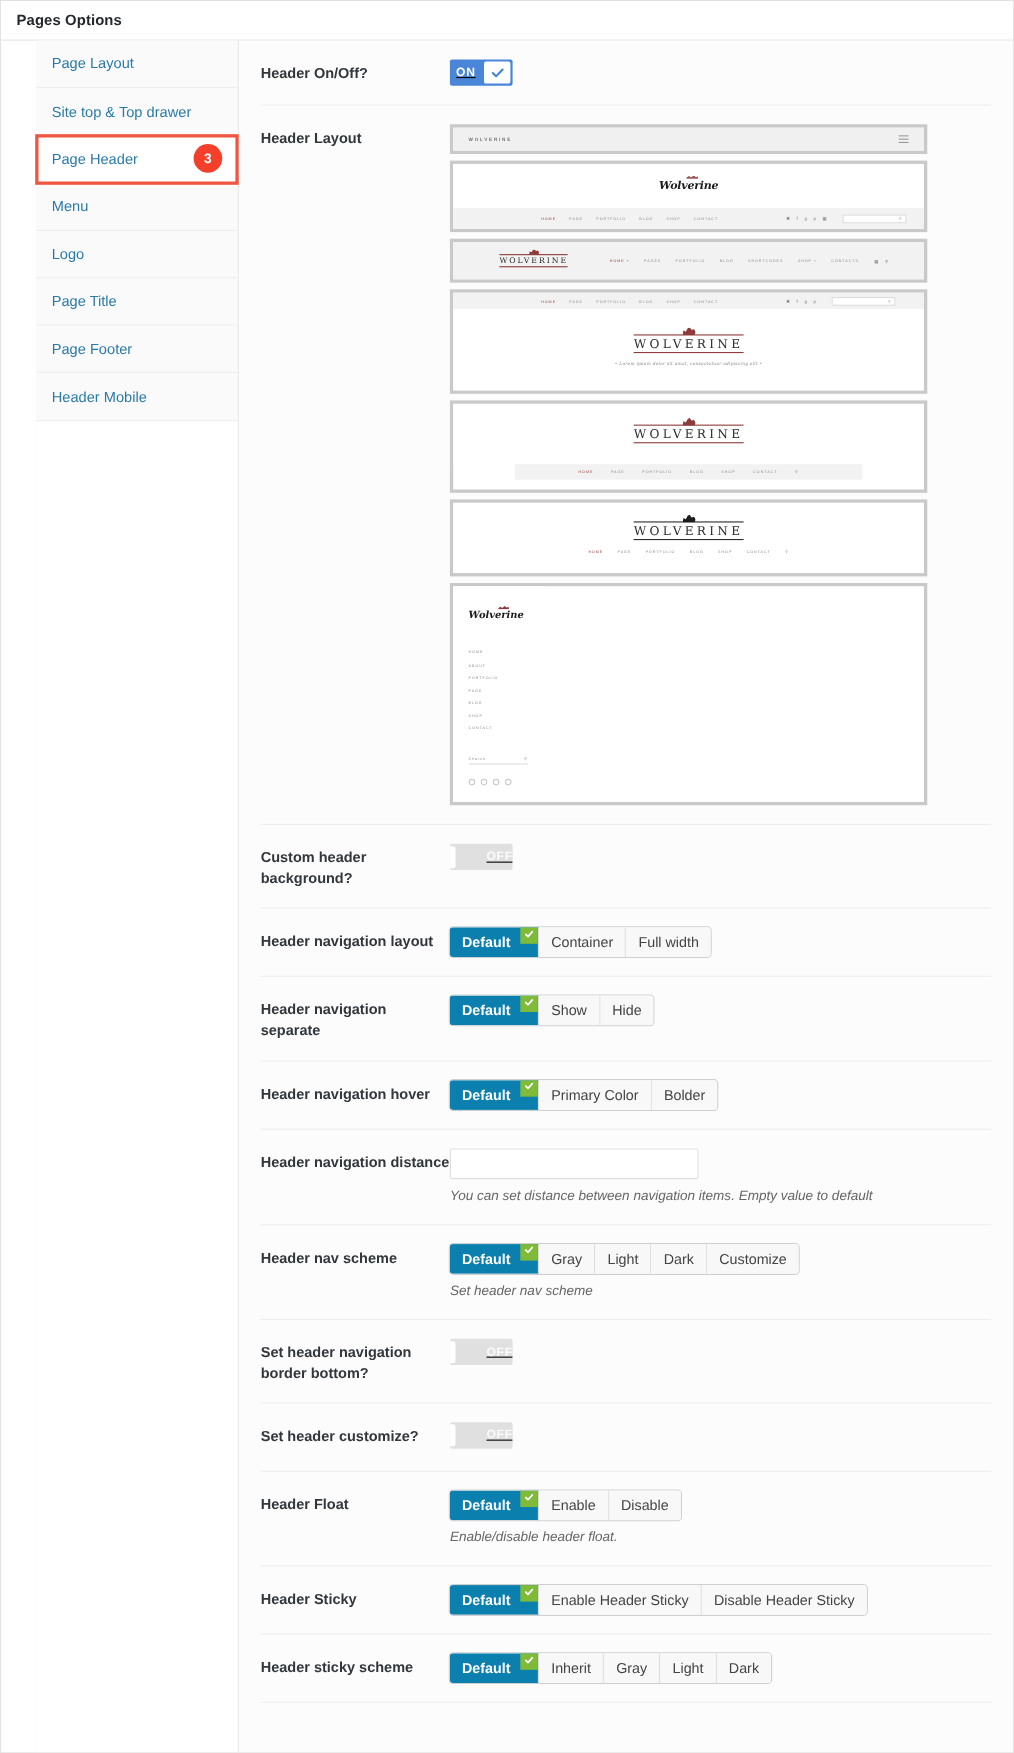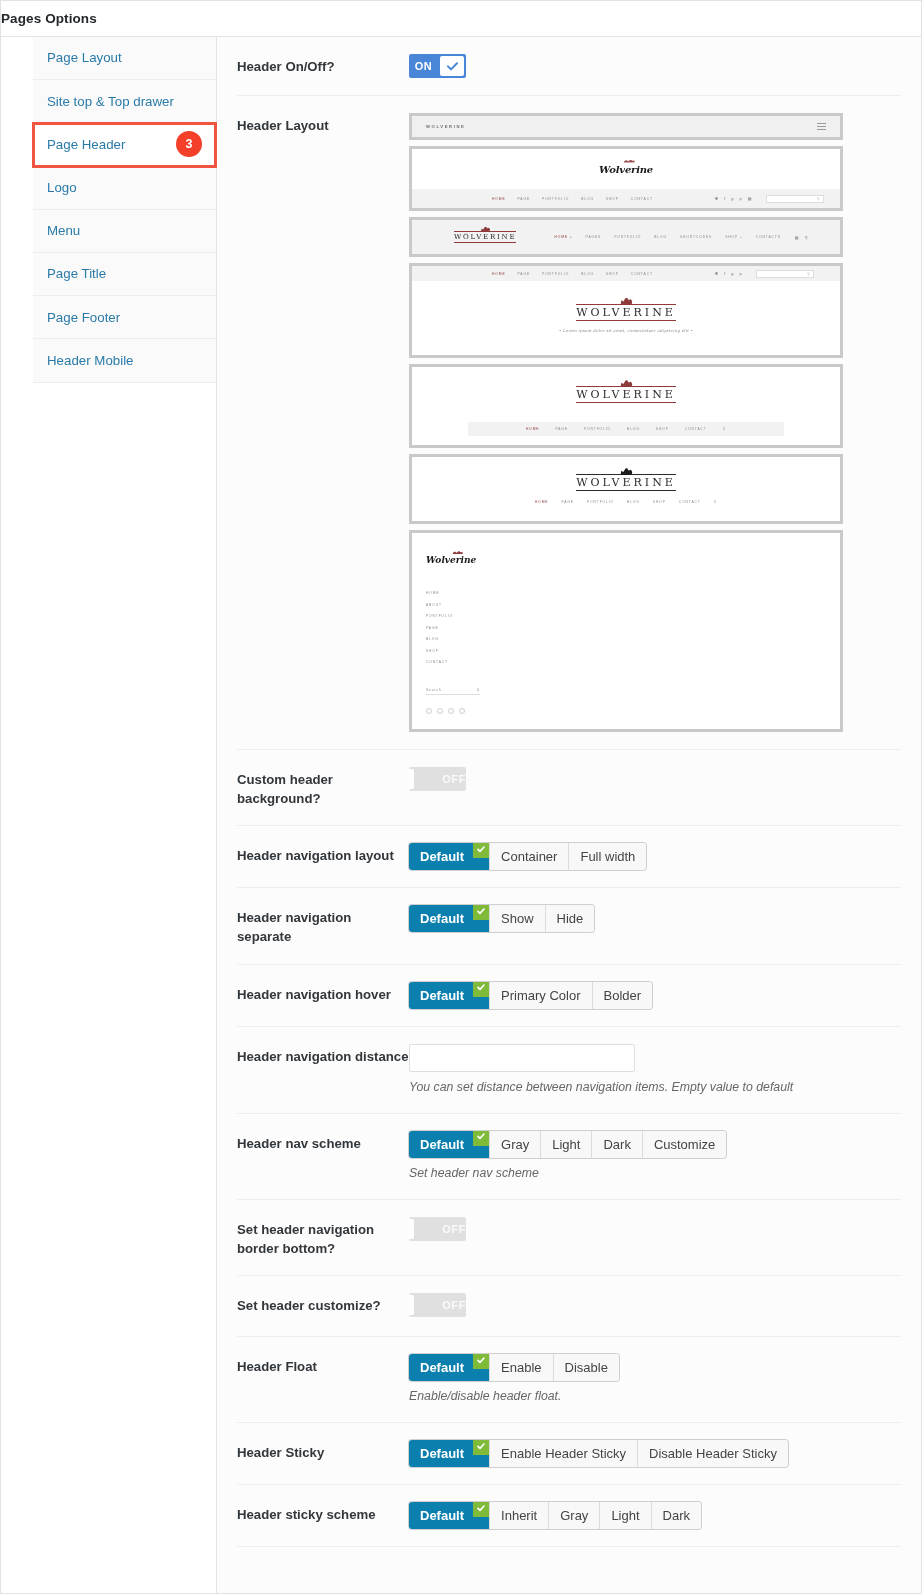--- a/index.html
+++ b/index.html
@@ -15,20 +15,21 @@
     border: 1px solid #e2e2e2;
     display: flex; flex-direction: column;
     overflow: hidden;
     position: relative;
   }
 
   
   .titlebar {
     height: 36px; flex: 0 0 36px;
     display: flex; align-items: center;
+    padding-left: 14px;
     border-bottom: 1px solid #e4e4e4;
     background: #fff;
   }
   .titlebar-text {
     font-size: 13.5px; font-weight: bold; color: #23282d; letter-spacing: .1px;
   }
 
   
   .body-split { flex: 1 1 auto; display: flex; min-height: 0; margin-left: 32px; }
 
@@ -92,21 +93,21 @@
   .field-desc {
     font-size: 12.3px; font-style: italic; color: #666;
     margin-top: 7px; line-height: 1.4;
   }
 
   
   .toggle {
     display: inline-flex; align-items: center;
     height: 24px; width: 57px;
     border-radius: 2px; overflow: hidden;
-    cursor: pointer; user-select: none;
+    cursor: pointer; user-select: none; text-decoration: underline;
   }
   .toggle.on { background: #4a86d8; flex-direction: row; }
   .toggle.off { background: #e0e0e0; flex-direction: row-reverse; gap: 26px; }
   .toggle-text {
     flex: 1 1 auto; text-align: center;
     font-size: 11px; font-weight: bold; letter-spacing: .6px;
   }
   .toggle.on .toggle-text { color: #fff; }
   .toggle.off .toggle-text { color: #fafafa; }
   .toggle-knob {
@@ -294,24 +295,24 @@
         <span class="nav-label">Page Layout</span>
       </div>
       <div class="nav-item">
         <span class="nav-label">Site top &amp; Top drawer</span>
       </div>
       <div class="nav-item active">
         <span class="nav-label">Page Header</span>
         <span class="badge">3</span>
       </div>
       <div class="nav-item">
+        <span class="nav-label">Menu</span>
+      </div>
+      <div class="nav-item">
         <span class="nav-label">Logo</span>
-      </div>
-      <div class="nav-item">
-        <span class="nav-label">Menu</span>
       </div>
       <div class="nav-item">
         <span class="nav-label">Page Title</span>
       </div>
       <div class="nav-item">
         <span class="nav-label">Page Footer</span>
       </div>
       <div class="nav-item">
         <span class="nav-label">Header Mobile</span>
       </div>

